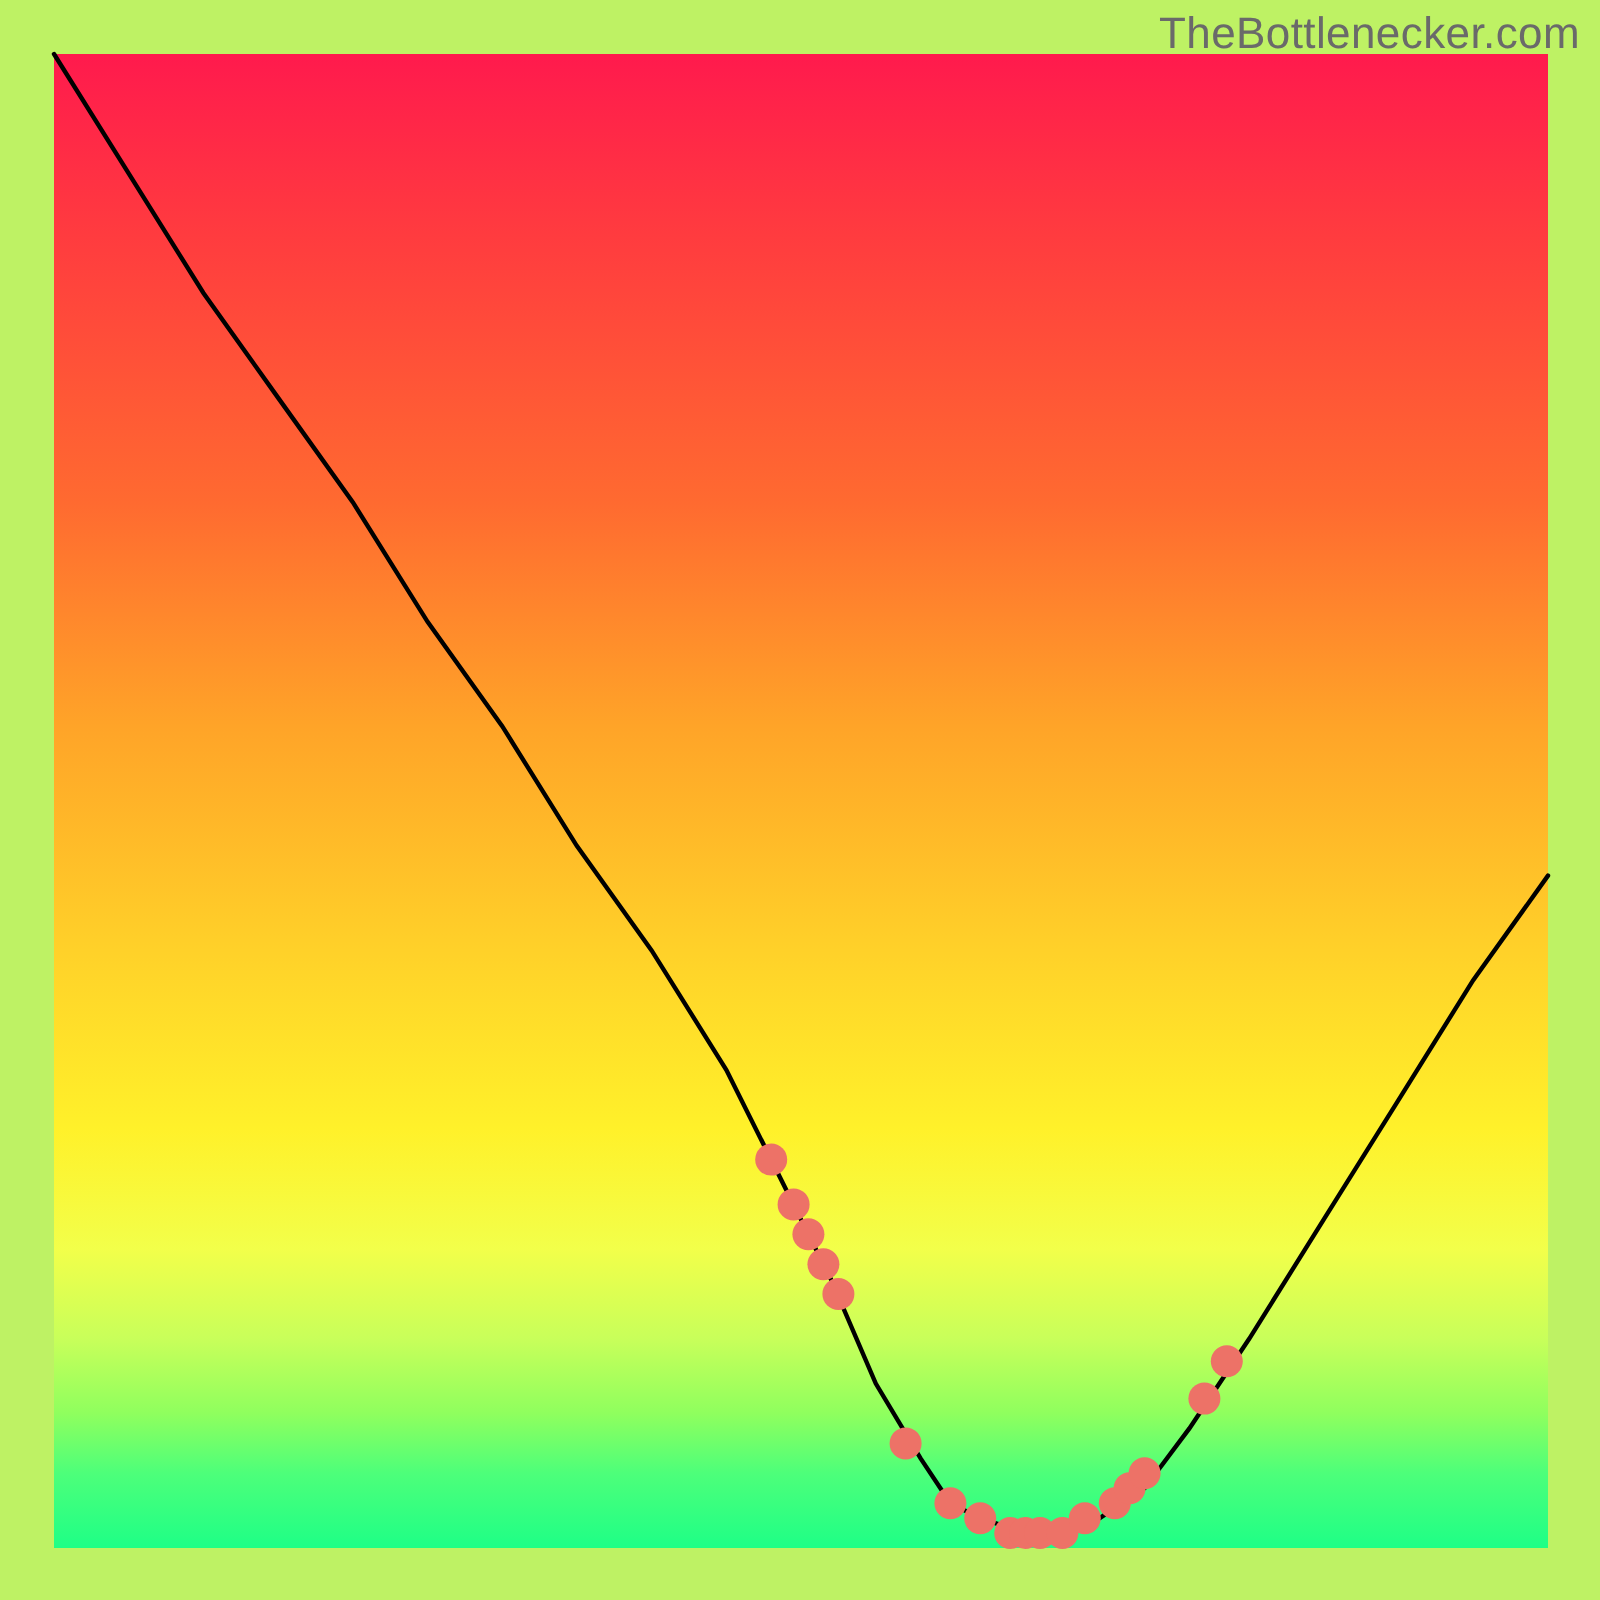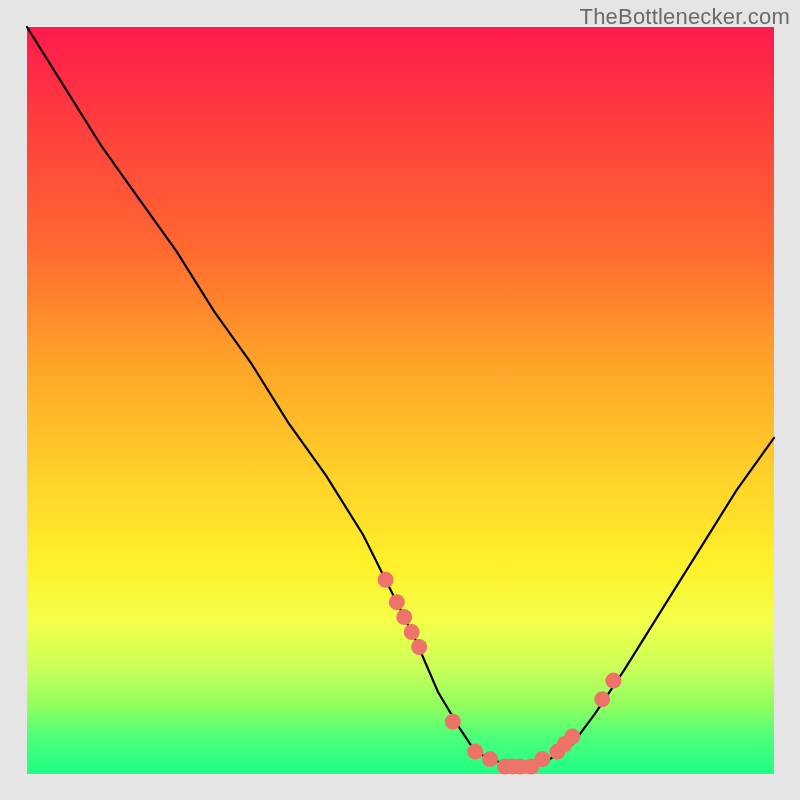--- a/index.html
+++ b/index.html
@@ -10,21 +10,21 @@
     background: #000;
     overflow: hidden;
     font-family: Arial, Helvetica, sans-serif;
   }
   .frame {
     position: absolute;
     left: 0;
     top: 0;
     width: 800px;
     height: 800px;
-    background: #e5e5e5;
+    background: #bef264;
   }
   .plot {
     position: absolute;
     left: 27px;
     top: 27px;
     width: 747px;
     height: 747px;
     
     background: linear-gradient(
       to bottom,

